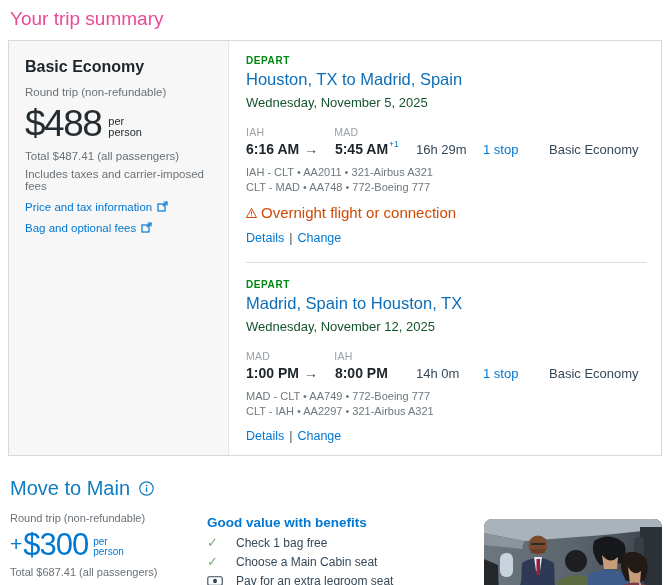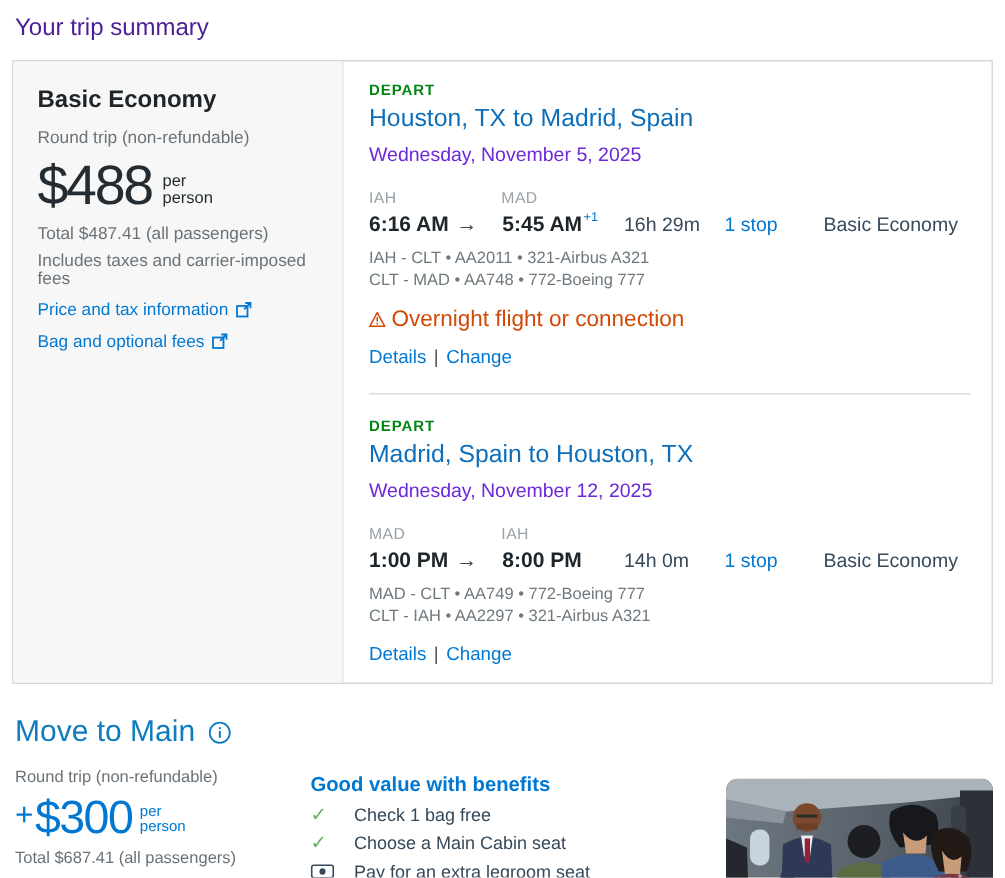--- a/index.html
+++ b/index.html
@@ -1,39 +1,39 @@
 <!DOCTYPE html>
 <html><head>
 <meta charset="utf-8">
 <style>
   html,body{margin:0;padding:0;background:#fff;}
   body{width:670px;height:585px;font-family:"Liberation Sans",sans-serif;color:#36495a;overflow:hidden;}
   .page{box-sizing:border-box;width:670px;height:585px;padding:6px 8px 0 8px;}
   a{text-decoration:none;color:#0078d2;cursor:pointer;}
 
-  .page-title{font-size:16px;line-height:22px;font-weight:400;color:#4c1d95;margin:2px 0 10px 2px;}
+  .page-title{font-size:19px;line-height:22px;font-weight:400;color:#ec4899;margin:2px 0 10px 2px;}
 
   
   .trip-card{display:flex;border:1px solid #d5dadd;background:#fff;}
   .fare-panel{width:220px;flex-shrink:0;background:#f7f7f7;box-sizing:border-box;padding:17px 16px 16px 16px;border-right:1px solid #e4e7e9;}
   .fare-name{font-size:16px;font-weight:700;color:#1d252a;}
   .small-gray{font-size:11.5px;color:#6a7278;}
   .fare-triptype{margin-top:10px;}
   .price-row{display:flex;align-items:flex-start;margin-top:7px;color:#242c31;}
   .price-amount{font-size:37px;line-height:38px;font-weight:400;letter-spacing:-1.5px;}
   .price-per{font-size:11px;line-height:11px;margin:11px 0 0 7px;}
   .fare-total{margin-top:7px;}
   .fare-includes{margin-top:6px;}
   .fare-link{display:flex;align-items:flex-start;gap:5px;font-size:11.5px;color:#0078d2;margin-top:9px;}
   .ext-icon{width:11px;height:11px;flex-shrink:0;}
 
   .slices{flex:1;box-sizing:border-box;padding:14px 14px 12px 17px;}
   .direction{font-size:10px;font-weight:700;letter-spacing:.6px;color:#008712;}
   .route{font-size:16.5px;color:#0e6eb8;margin-top:4px;}
-  .slice-date{font-size:13px;color:#6d28d9;margin-top:6px;}
+  .slice-date{font-size:13px;color:#14532d;margin-top:6px;}
   .codes-row{margin-top:16px;font-size:10.5px;color:#98a1a6;letter-spacing:.3px;}
   .code-origin{display:inline-block;width:85px;}
   .main-row{display:flex;align-items:center;margin-top:3px;}
   .times{width:170px;flex-shrink:0;font-size:14px;font-weight:700;color:#1d252a;white-space:nowrap;}
   .depart-time{display:inline-block;width:85px;}
   .arrow{font-weight:400;color:#3b4750;margin-left:5px;}
   .sup{font-size:8.5px;font-weight:400;color:#0078d2;position:relative;top:-7px;margin-left:1px;}
   .duration{width:67px;flex-shrink:0;font-size:13px;color:#36495a;}
   .stops{width:66px;flex-shrink:0;font-size:13px;}
   .cabin{font-size:13px;color:#36495a;}

